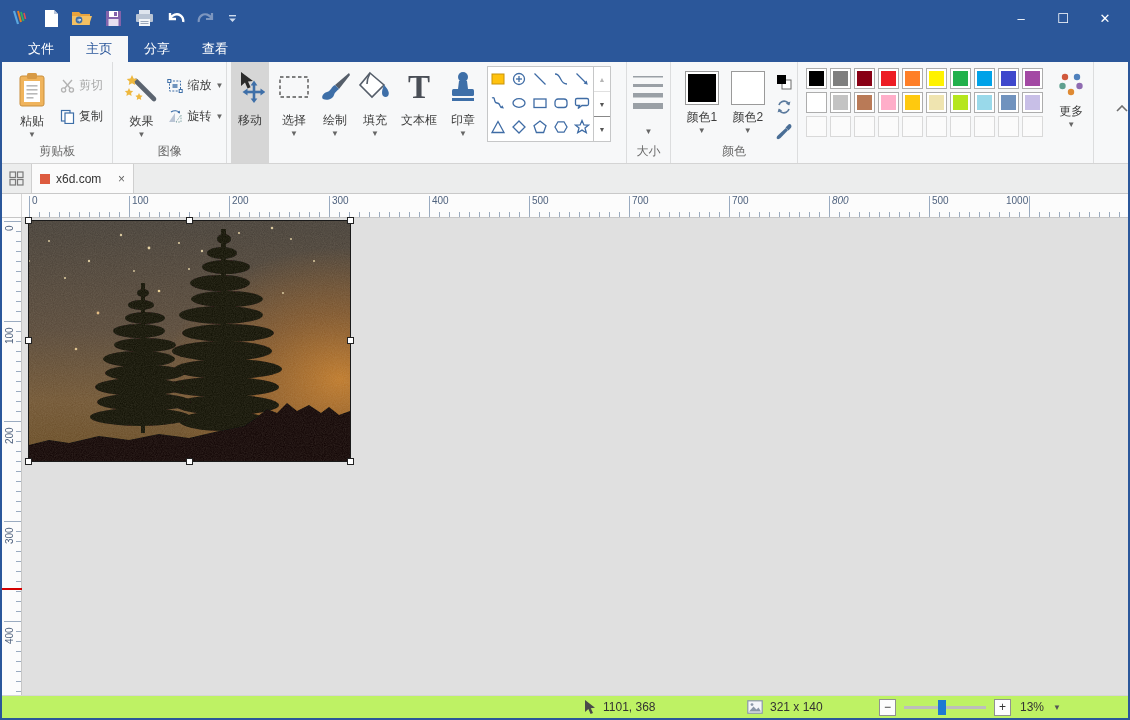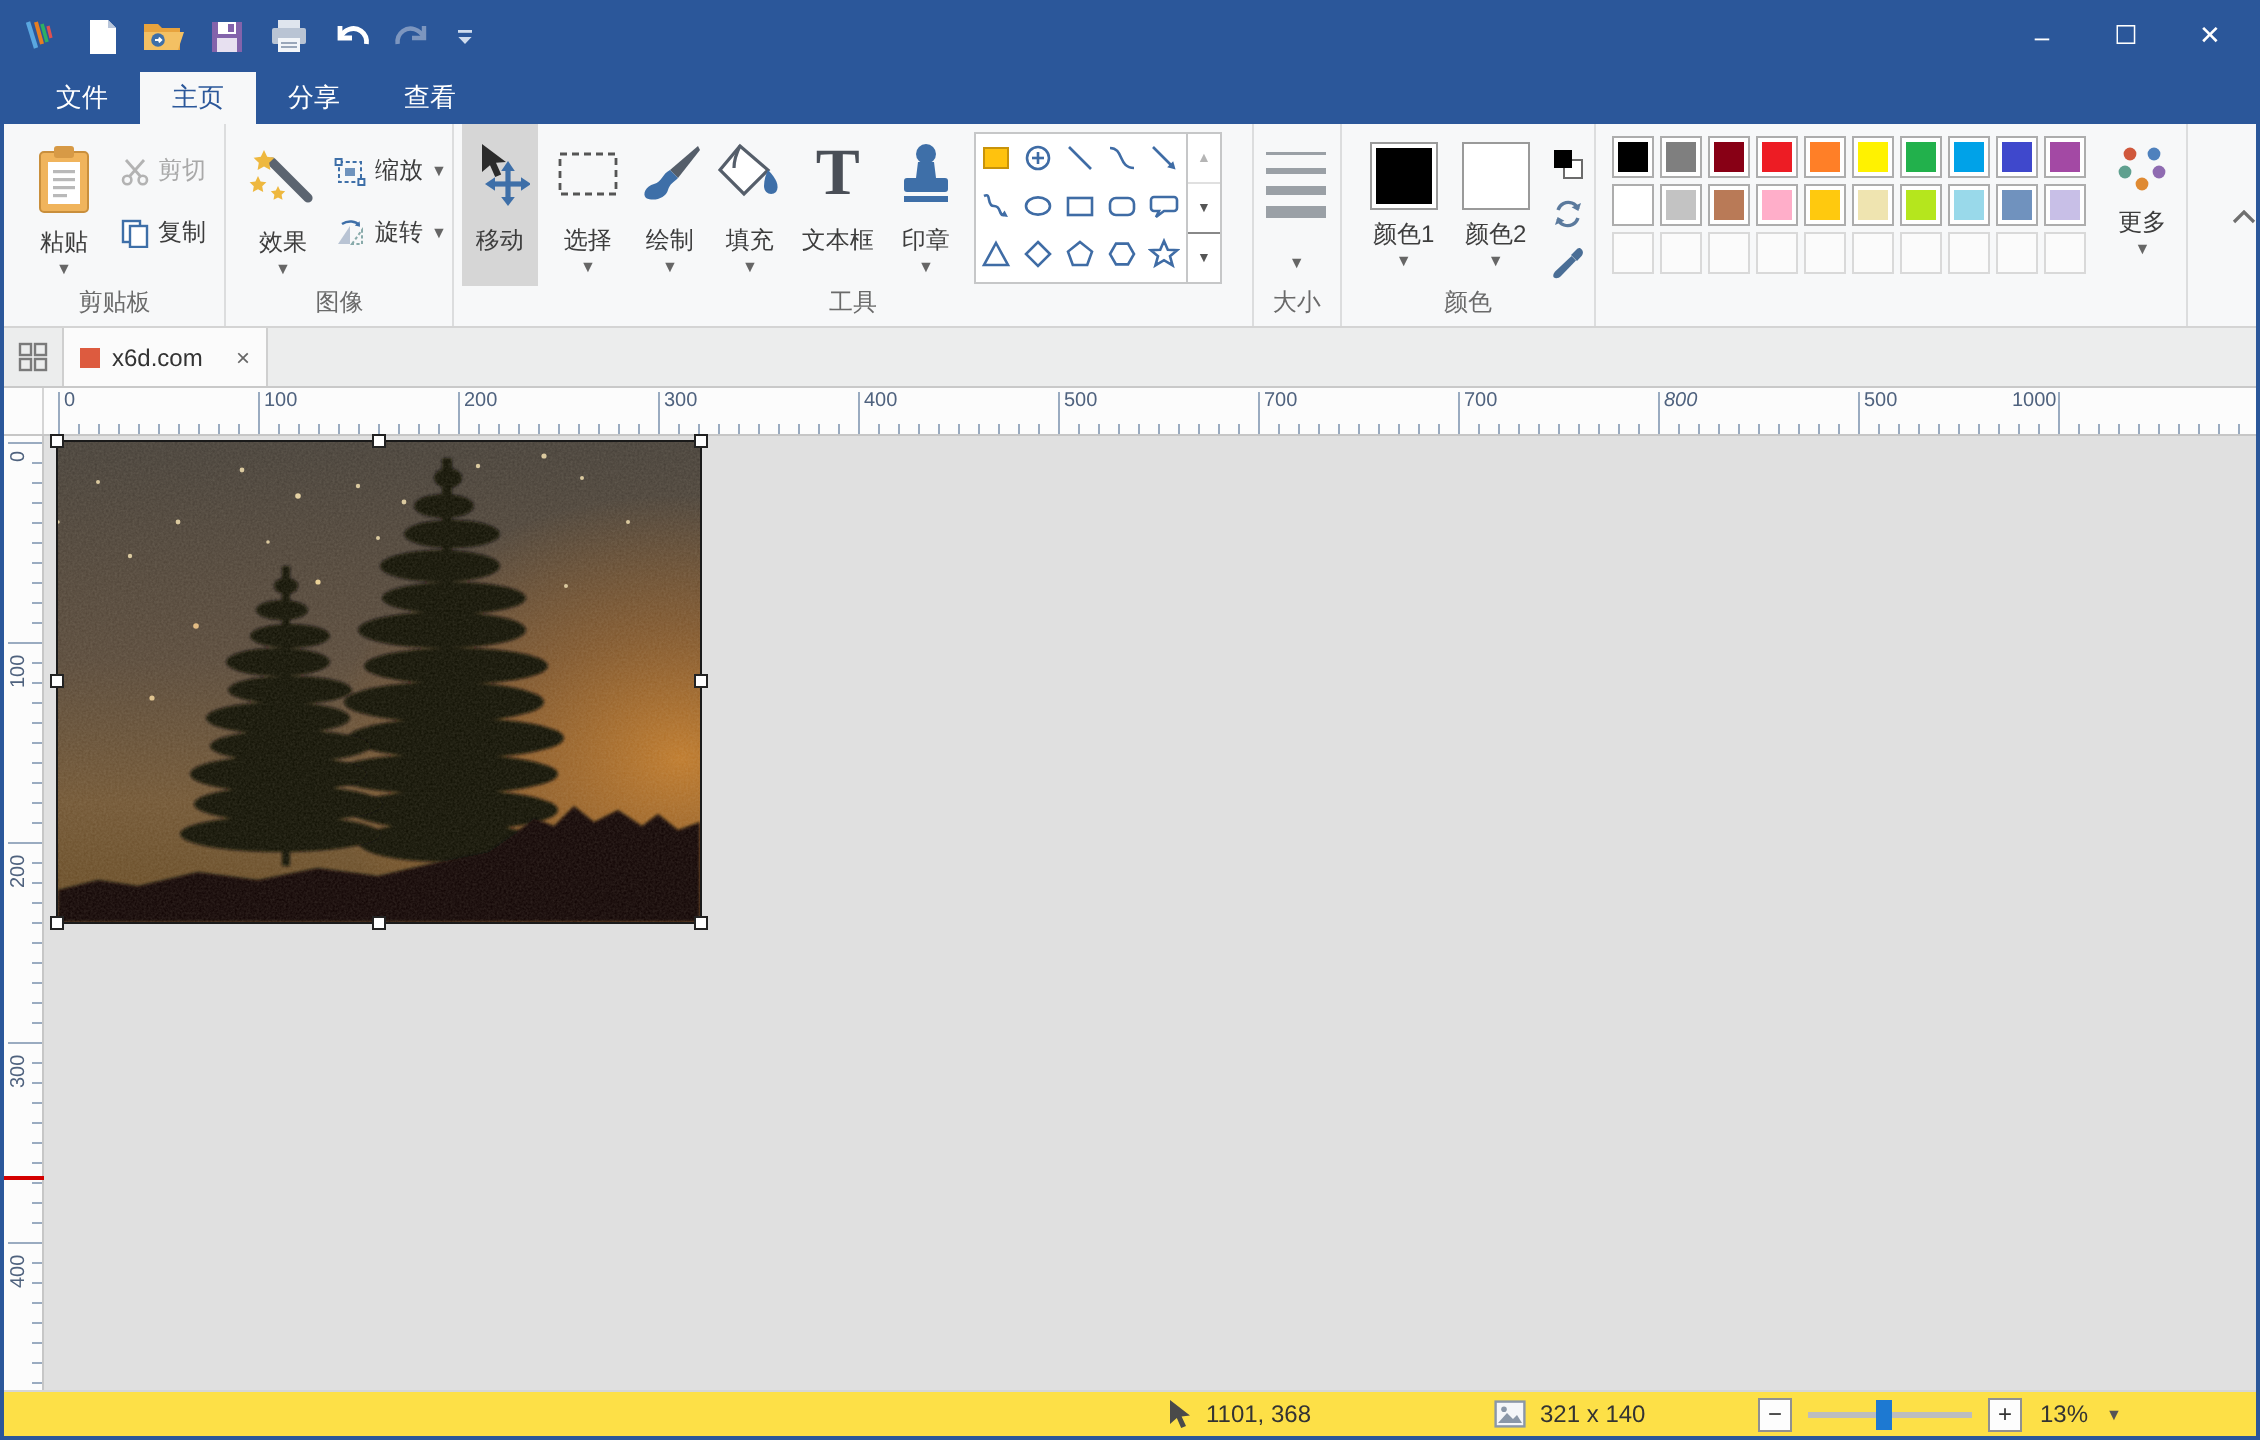--- a/index.html
+++ b/index.html
@@ -69,21 +69,21 @@
   .workspace { position:absolute; left:0; top:218px; right:0; height:477px; background:#e0e0e0; }
   .vruler { position:absolute; left:0; top:0; width:20px; height:100%; background:#fcfcfc; border-right:1px solid #c6c6c6; }
   .vr-tick { position:absolute; right:0; height:1px; width:5px; background:#9aabc0; }
   .vr-tick.major { left:2px; width:17px; }
   .vr-num { position:absolute; left:2px; font-size:10px; color:#4f627e; transform:rotate(-90deg); transform-origin:top left; white-space:nowrap; }
   .vr-marker { position:absolute; left:0; width:20px; height:2px; background:#d40000; }
   
   .imgwrap { position:absolute; left:27px; top:3px; width:321px; height:240px; outline:1px solid #1a1a1a; }
   .handle { position:absolute; width:7px; height:7px; background:#fff; border:1px solid #222; }
   
-  .statusbar { position:absolute; left:0; top:695px; right:0; height:23px; background:#fde047; border-top:1px solid #d6d6d6; font-size:12px; color:#333; }
+  .statusbar { position:absolute; left:0; top:695px; right:0; height:23px; background:#bef264; border-top:1px solid #d6d6d6; font-size:12px; color:#333; }
   .statusbar .item { position:absolute; top:0; height:100%; display:flex; align-items:center; gap:7px; }
   .zbtn { width:17px; height:17px; border:1px solid #919191; background:#fdfdfd; display:flex; align-items:center; justify-content:center; font-size:12px; color:#333; line-height:1; }
   .ztrack { position:relative; width:82px; height:3px; background:#bdbdbd; }
   .zhandle { position:absolute; left:34px; top:-6px; width:8px; height:15px; background:#1d79d2; }
   .bottomborder { position:absolute; left:-2px; right:-2px; top:718px; height:2px; background:#2b579a; }
   svg { display:block; }
 </style>
 </head>
 <body>
 
@@ -392,21 +392,20 @@
               </svg>
             </div>
           </div>
         <div class="shapescroll">
           <div>▲</div>
           <div>▼</div>
           <div>▼</div>
         </div>
       </div>
     </div>
-    <div class="rgroup-label">工具</div>
   </div>
 
   <div class="rgroup" style="width:44px">
     <div class="rgroup-body" style="flex-direction:column; align-items:center; padding-top:12px">
       <span>
         <svg width="30" height="36" viewBox="0 0 30 36">
           <rect x="0" y="2" width="30" height="1.5" fill="#9aa0a6"></rect>
           <rect x="0" y="10" width="30" height="3" fill="#9aa0a6"></rect>
           <rect x="0" y="19" width="30" height="4.5" fill="#9aa0a6"></rect>
           <rect x="0" y="29" width="30" height="6" fill="#9aa0a6"></rect>

